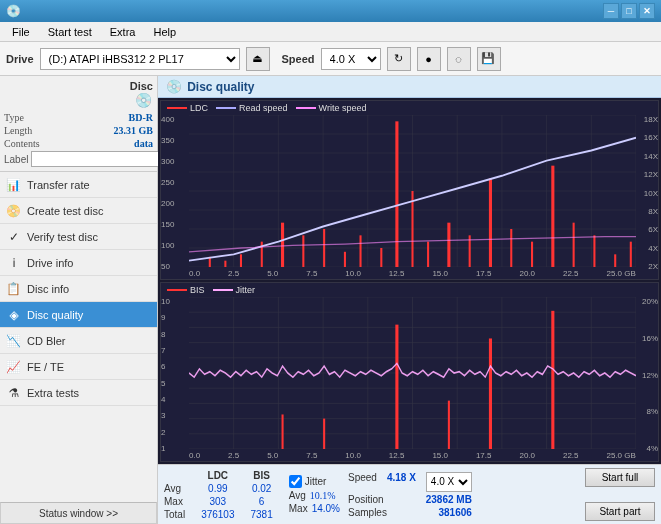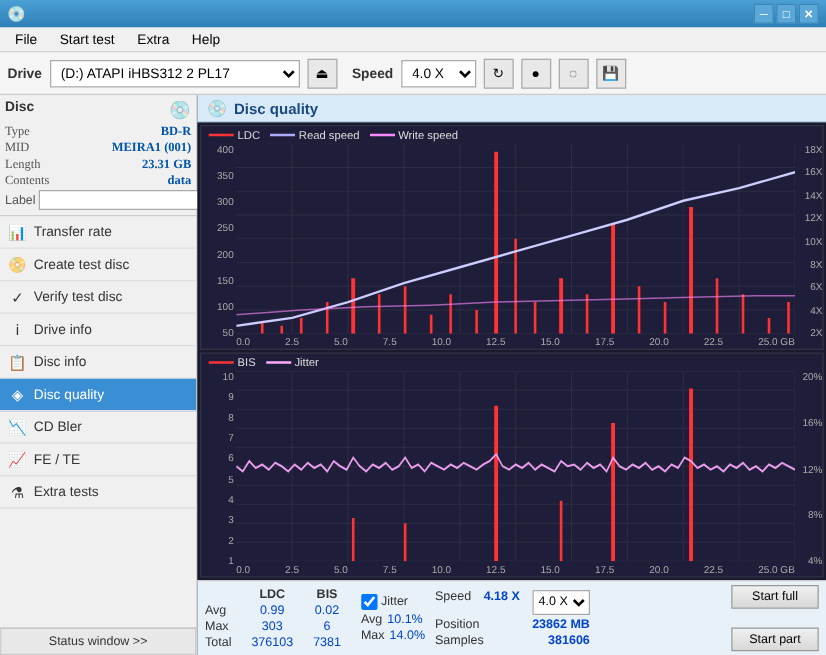--- a/index.html
+++ b/index.html
@@ -99,23 +99,24 @@
       flex-direction: column;
     }
 
     
     .disc-section {
       border-bottom: 1px solid #ccc;
       padding: 4px;
     }
     .disc-header {
       display: flex;
-      align-items: flex-start;
+      align-items: flex-end;
       justify-content: space-between;
       margin-bottom: 4px;
+      flex-direction: column;
     }
     .disc-title { font-size: 11px; font-weight: bold; color: #333; }
     .disc-icon { font-size: 14px; color: #666; }
     .disc-info-row {
       display: flex;
       justify-content: space-between;
       margin-bottom: 2px;
       font-family: Liberation Serif, serif;
     }
     .disc-info-key { font-size: 10px; color: #555; }
@@ -257,21 +258,21 @@
       right: 0;
       top: 0;
       bottom: 0;
       width: 22px;
       display: flex;
       flex-direction: column;
       justify-content: space-between;
       padding: 14px 0 8px 0;
       align-items: flex-end;
     }
-    .y-label { font-size: 8px; color: #aaa; padding-right: 2px; text-align: right; }
+    .y-label { font-size: 8px; color: #aaa; padding-right: 2px; }
     .y-label-r { font-size: 8px; color: #aaa; padding-left: 2px; text-align: left; }
 
     
     .x-axis {
       position: absolute;
       bottom: 0;
       left: 28px;
       right: 22px;
       height: 12px;
       display: flex;
@@ -407,24 +408,20 @@
   <div class="left-panel">
 
     <div class="disc-section">
       <div class="disc-header">
         <span class="disc-title">Disc</span>
         <span class="disc-icon">💿</span>
       </div>
       <div class="disc-info-row">
         <span class="disc-info-key">Type</span>
         <span class="disc-info-val">BD-R</span>
-      </div>
-      <div class="disc-info-row">
-        <span class="disc-info-key">MID</span>
-        <span class="disc-info-val">MEIRA1 (001)</span>
       </div>
       <div class="disc-info-row">
         <span class="disc-info-key">Length</span>
         <span class="disc-info-val">23.31 GB</span>
       </div>
       <div class="disc-info-row">
         <span class="disc-info-key">Contents</span>
         <span class="disc-info-val">data</span>
       </div>
       <div class="label-row">
@@ -701,21 +698,21 @@
         </tbody>
       </table>
 
       <div style="display:flex;flex-direction:column;gap:2px;">
         <div class="jitter-check">
           <input type="checkbox" checked="" style="">
           <span>Jitter</span>
         </div>
         <div style="display:flex;gap:4px;font-size:10px;">
           <span style="color:#333;">Avg</span>
-          <span style="color:#0044cc;">10.1%</span>
+          <span style="color:#0044cc;font-family:Liberation Serif, serif;">10.1%</span>
         </div>
         <div style="display:flex;gap:4px;font-size:10px;">
           <span style="color:#333;">Max</span>
           <span style="color:#0044cc;">14.0%</span>
         </div>
       </div>
 
       <div class="speed-info">
         <div class="speed-row">
           <span class="speed-key">Speed</span>

